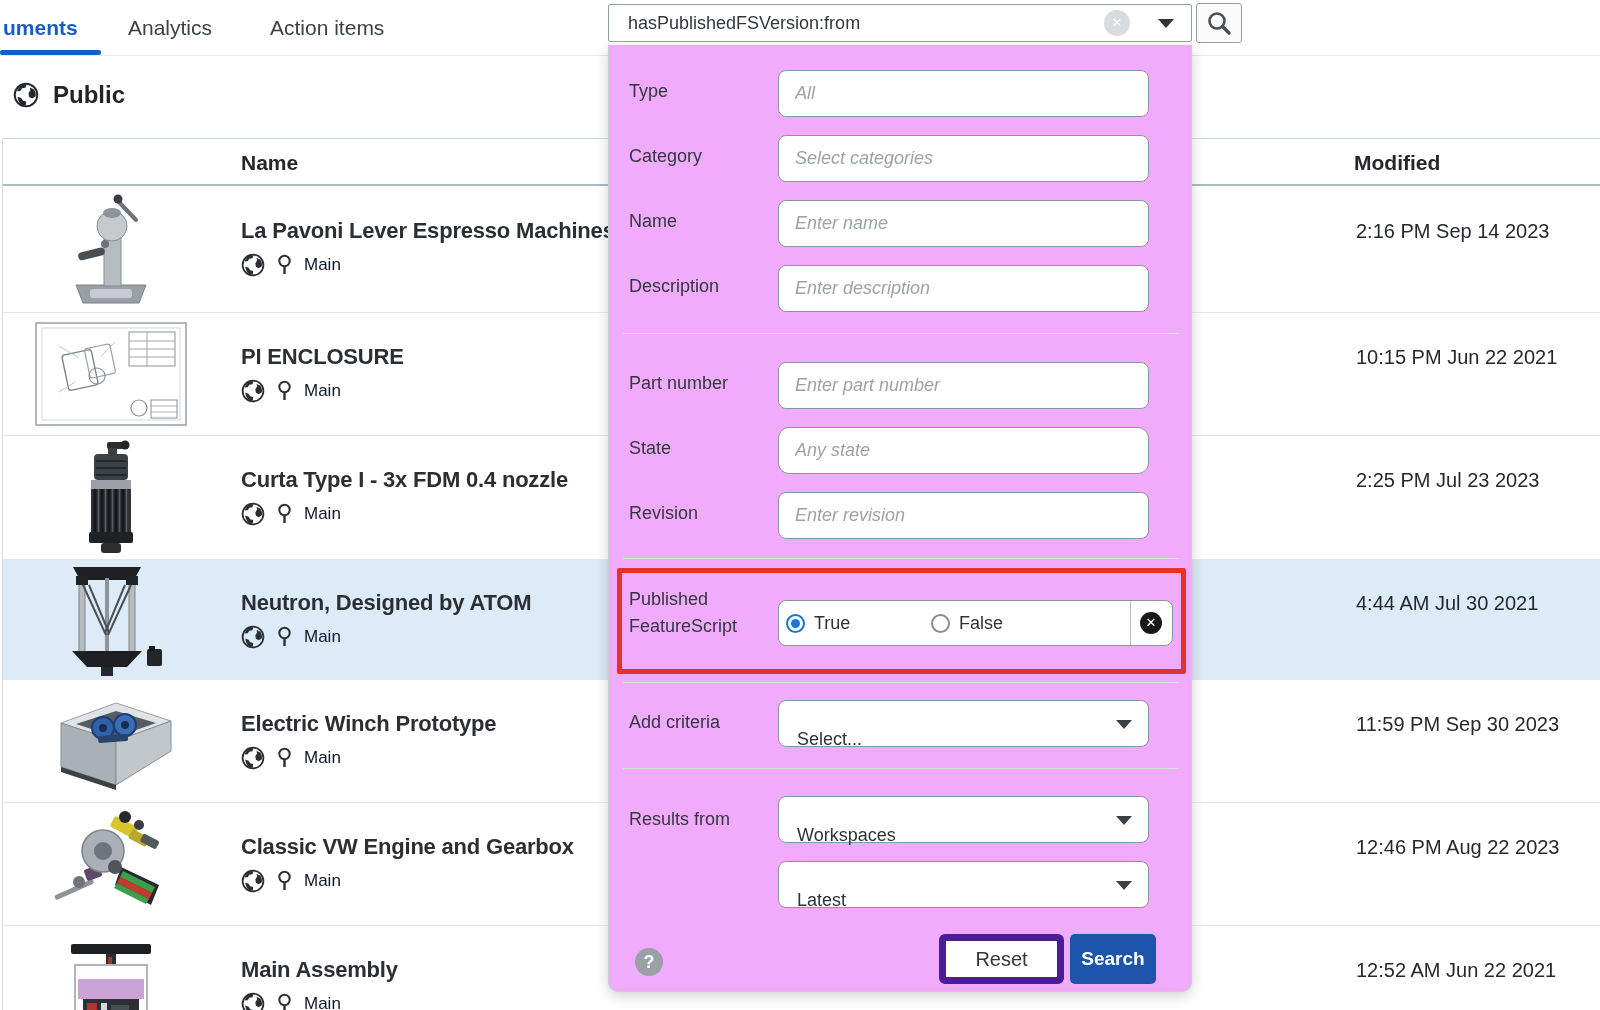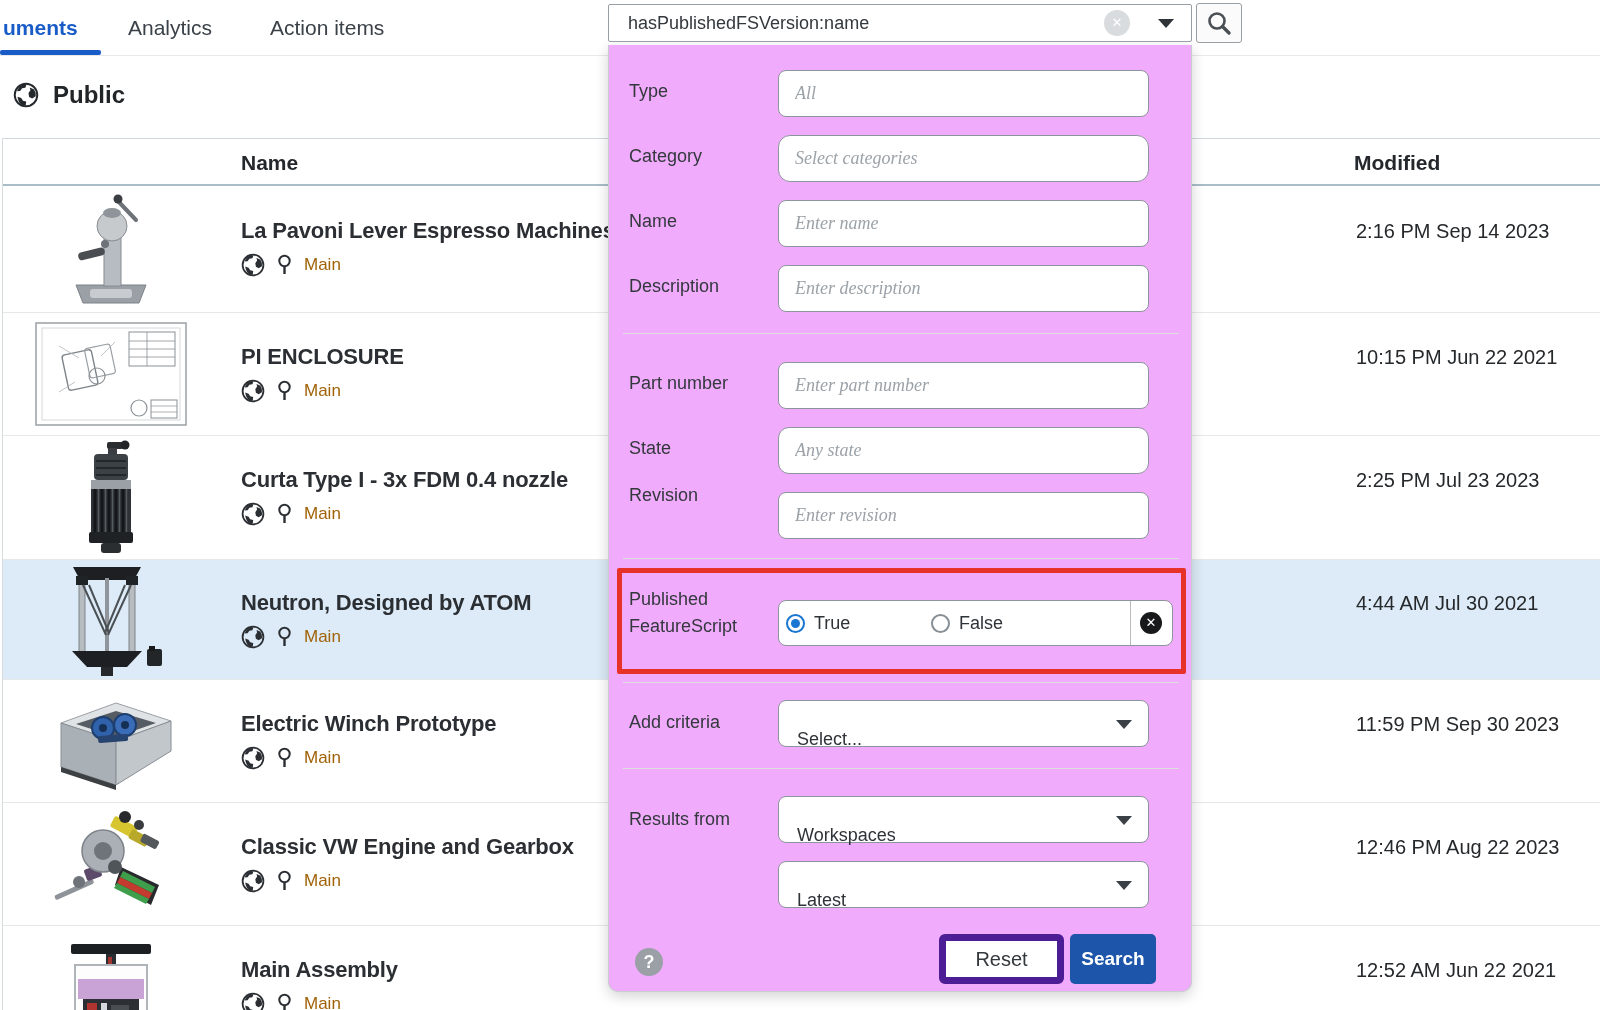--- a/index.html
+++ b/index.html
@@ -38,31 +38,31 @@
   .thead { position:relative; height:48px; border-top:1px solid #cfd8dd; border-bottom:2px solid #a9bdc7; background:#fff; }
   .th-name { position:absolute; left:238px; top:12px; font-size:21px; font-weight:bold; color:#24282c; }
   .th-modified { position:absolute; left:1351px; top:12px; font-size:21px; font-weight:bold; color:#24282c; }
   .row { position:relative; border-bottom:1px solid #e5e7e9; background:#fff; }
   .row.selected { background:#dcebf7; }
   .thumb-cell { position:absolute; left:0; top:0; width:215px; height:100%;
     display:flex; align-items:center; justify-content:center; }
   .row-text { position:absolute; left:238px; top:36%; transform:translateY(-50%); white-space:nowrap; }
   .doc-name { font-size:22px; font-weight:bold; color:#2b2f33; letter-spacing:-0.2px; }
   .doc-meta { position:absolute; left:238px; top:36%; margin-top:22px; display:flex; align-items:center; gap:11px;
-    font-size:17px; color:#a16207; }
+    font-size:17px; color:#0f172a; }
   .doc-date { position:absolute; left:1353px; top:36%; transform:translateY(-50%);
     font-size:20px; color:#26292c; white-space:nowrap; }
 
   
   .panel { position:absolute; left:608px; top:45px; width:584px; height:947px; background:#f0abfc;
     border:1px solid #c9cdd1; border-top:none; border-radius:0 0 10px 10px;
     box-shadow:0 4px 14px rgba(0,0,0,.18); z-index:5; }
   .p-label { position:absolute; left:20px; font-size:18px; color:#33383d; }
   .p-input { position:absolute; left:169px; width:371px; height:47px; border:1px solid #8d959c; border-radius:8px;
-    background:#fff; padding:0 16px; font-size:18px; color:#33383d; font-family:Liberation Serif, serif; outline:none; }
+    background:#fff; padding:0 16px; font-size:18px; color:#33383d; font-family:Liberation Sans, sans-serif; outline:none; }
   .p-input::placeholder { color:#9ba2a8; font-style:italic; opacity:1; }
   .p-divider { position:absolute; left:14px; width:556px; height:1px; background:#dcdee0; }
   .p-select { position:absolute; left:169px; width:371px; height:47px; border:1px solid #8d959c; border-radius:8px;
     background:#fff; font-size:18px; color:#2e3338; line-height:45px; padding:16px 40px 0 18px; }
   .p-select::after { content:""; position:absolute; right:16px; top:19px; width:0; height:0;
     border-left:8px solid transparent; border-right:8px solid transparent; border-top:9px solid #3a4045; }
 
   .red-box { position:absolute; left:8px; top:523px; width:569px; height:106px;
     border:5px solid #e63229; border-radius:2px; }
   .pubfs-label { position:absolute; left:20px; top:541px; font-size:18px; color:#33383d; line-height:27px; }
@@ -101,21 +101,21 @@
       <span>uments</span>
     </div>
     <div class="tab tab-analytics">
       <span>Analytics</span>
     </div>
     <div class="tab tab-actionitems">
       <span>Action items</span>
     </div>
   </div>
 
-  <div class="search-input">hasPublishedFSVersion:name</div>
+  <div class="search-input">hasPublishedFSVersion:from</div>
   <div class="clear-circle">✕</div>
   <div class="search-caret"></div>
   <div class="search-btn">
     <svg class="icon-svg" width="26" height="26" viewBox="0 0 26 26">
       <circle cx="11" cy="11" r="7.5" fill="none" stroke="#4a4f54" stroke-width="2.6"></circle>
       <line x1="16.5" y1="16.5" x2="23" y2="23" stroke="#4a4f54" stroke-width="3.4" stroke-linecap="round"></line>
     </svg>
   </div>
 
   <div class="public-row">
@@ -387,37 +387,37 @@
       <span class="doc-date">12:52 AM Jun 22 2021</span>
     </div>
   </div>
 
   <div class="panel">
 
     <span class="p-label" style="top:36px">Type</span>
     <input class="p-input" style="top: 25px;" placeholder="All">
 
     <span class="p-label" style="top:101px">Category</span>
-    <input class="p-input" style="top: 90px; border-radius: 12px;" placeholder="Select categories">
+    <input class="p-input" style="top: 90px;" placeholder="Select categories">
 
     <span class="p-label" style="top:166px">Name</span>
     <input class="p-input" style="top: 155px;" placeholder="Enter name">
 
     <span class="p-label" style="top:231px">Description</span>
     <input class="p-input" style="top: 220px;" placeholder="Enter description">
 
     <div class="p-divider" style="top:288px"></div>
 
     <span class="p-label" style="top:328px">Part number</span>
     <input class="p-input" style="top: 317px;" placeholder="Enter part number">
 
     <span class="p-label" style="top:393px">State</span>
     <input class="p-input" style="top: 382px; border-radius: 11px;" placeholder="Any state">
 
-    <span class="p-label" style="top:440px">Revision</span>
+    <span class="p-label" style="top:458px">Revision</span>
     <input class="p-input" style="top: 447px;" placeholder="Enter revision">
 
     <div class="p-divider" style="top:513px"></div>
 
     <div class="red-box"></div>
     <div class="pubfs-label">
       <div>Published</div>
       <div>FeatureScript</div>
     </div>
     <div class="radio-ctl">

